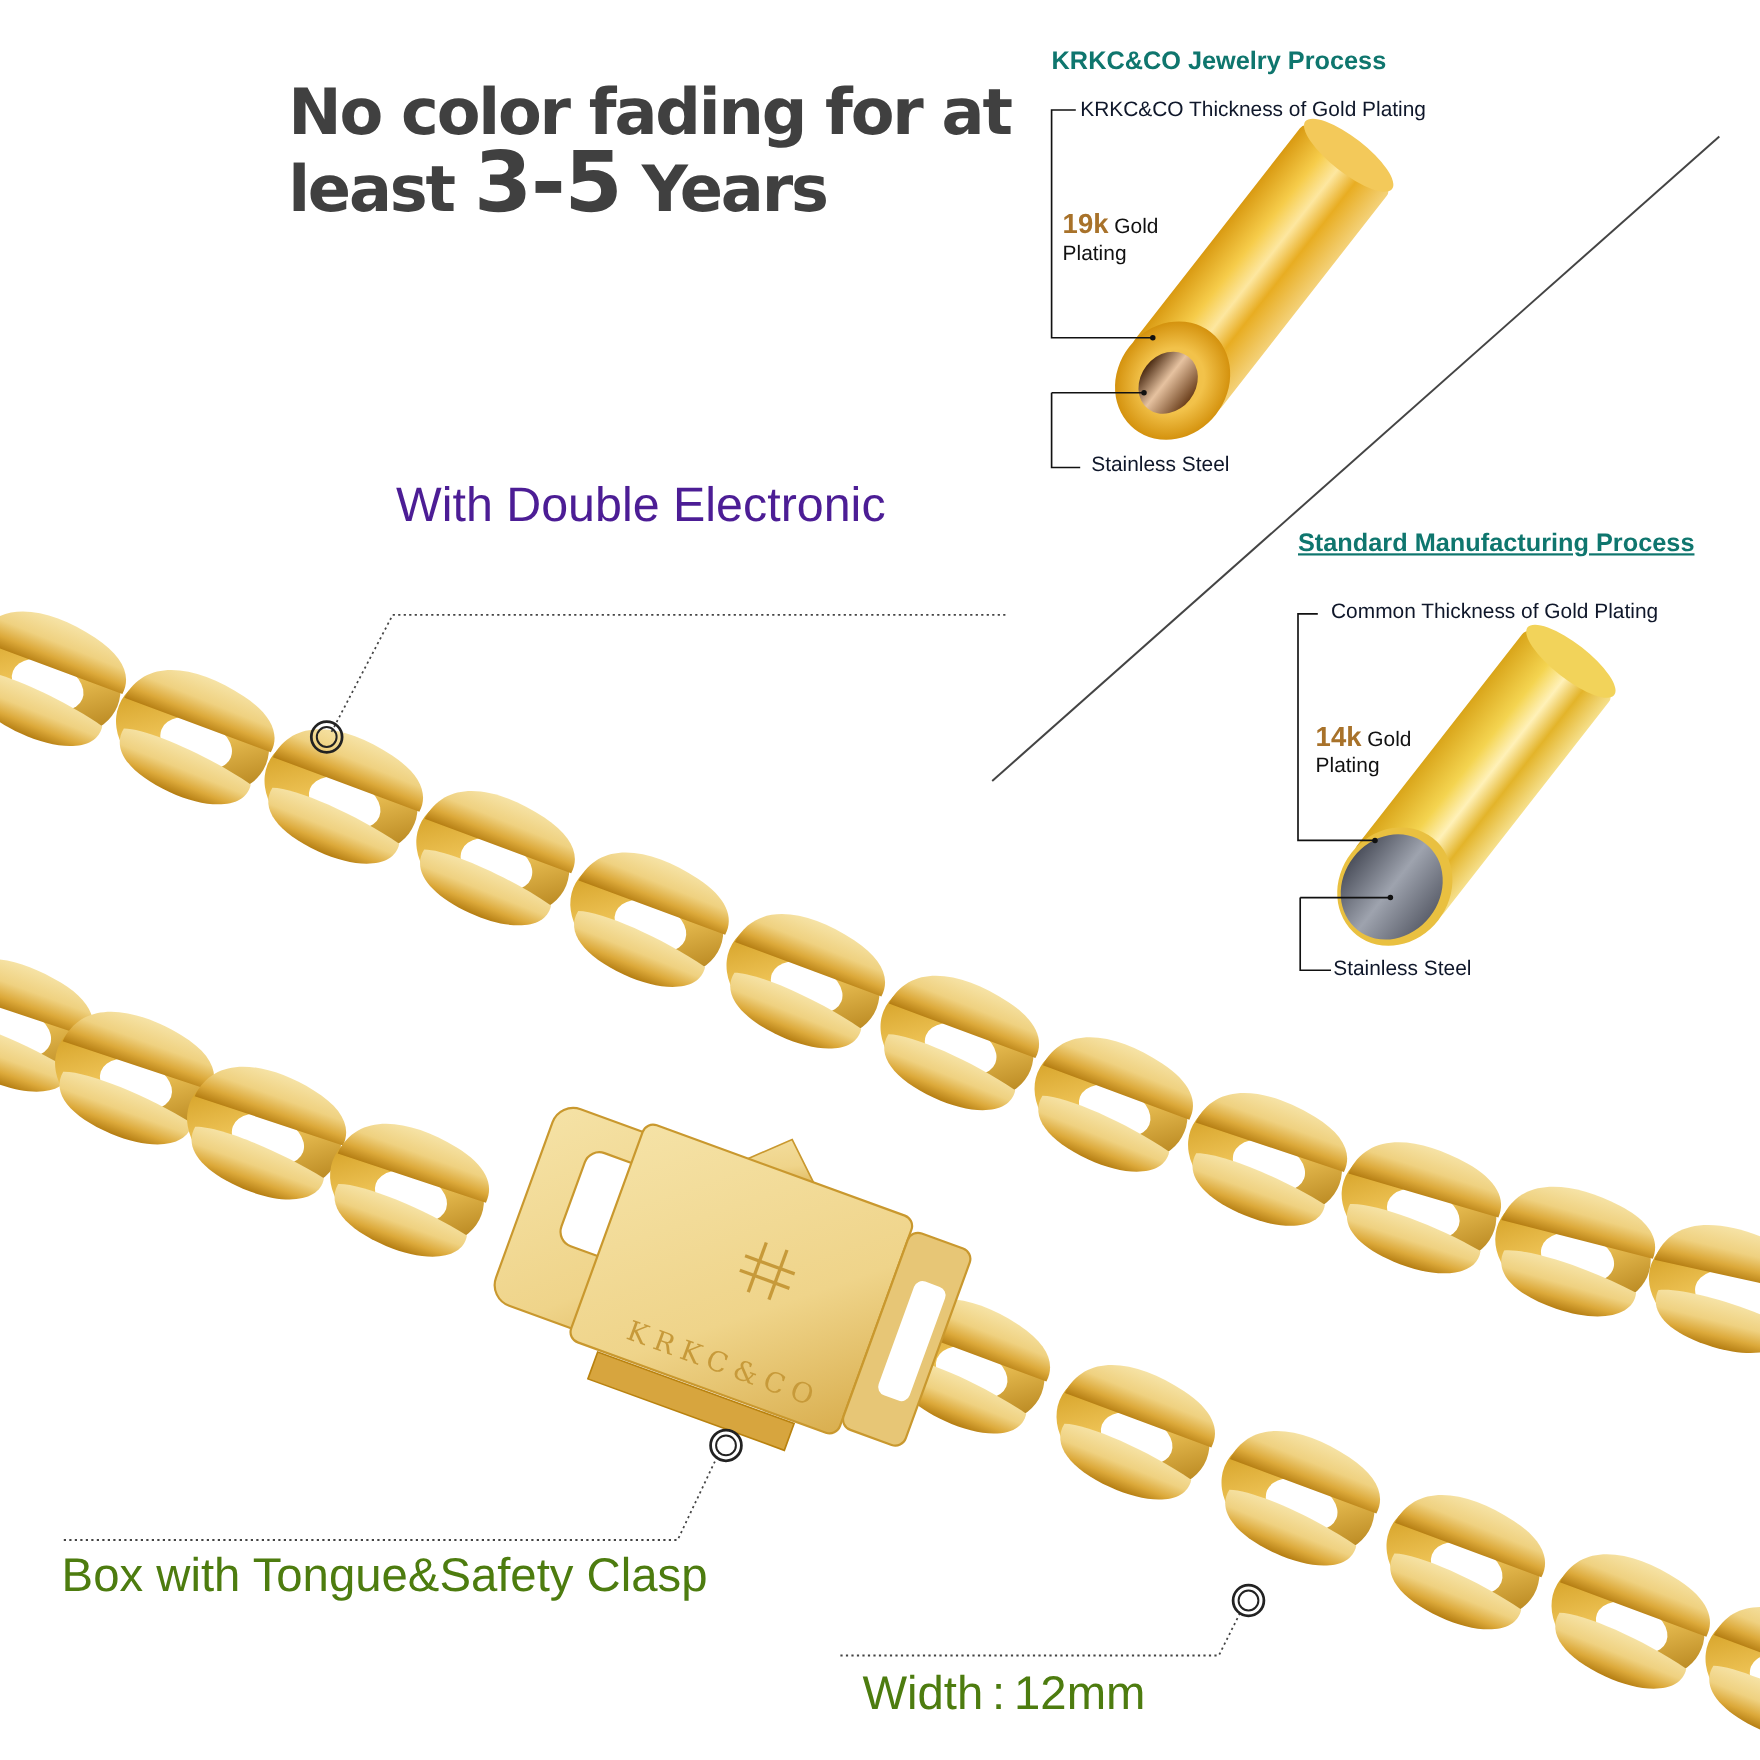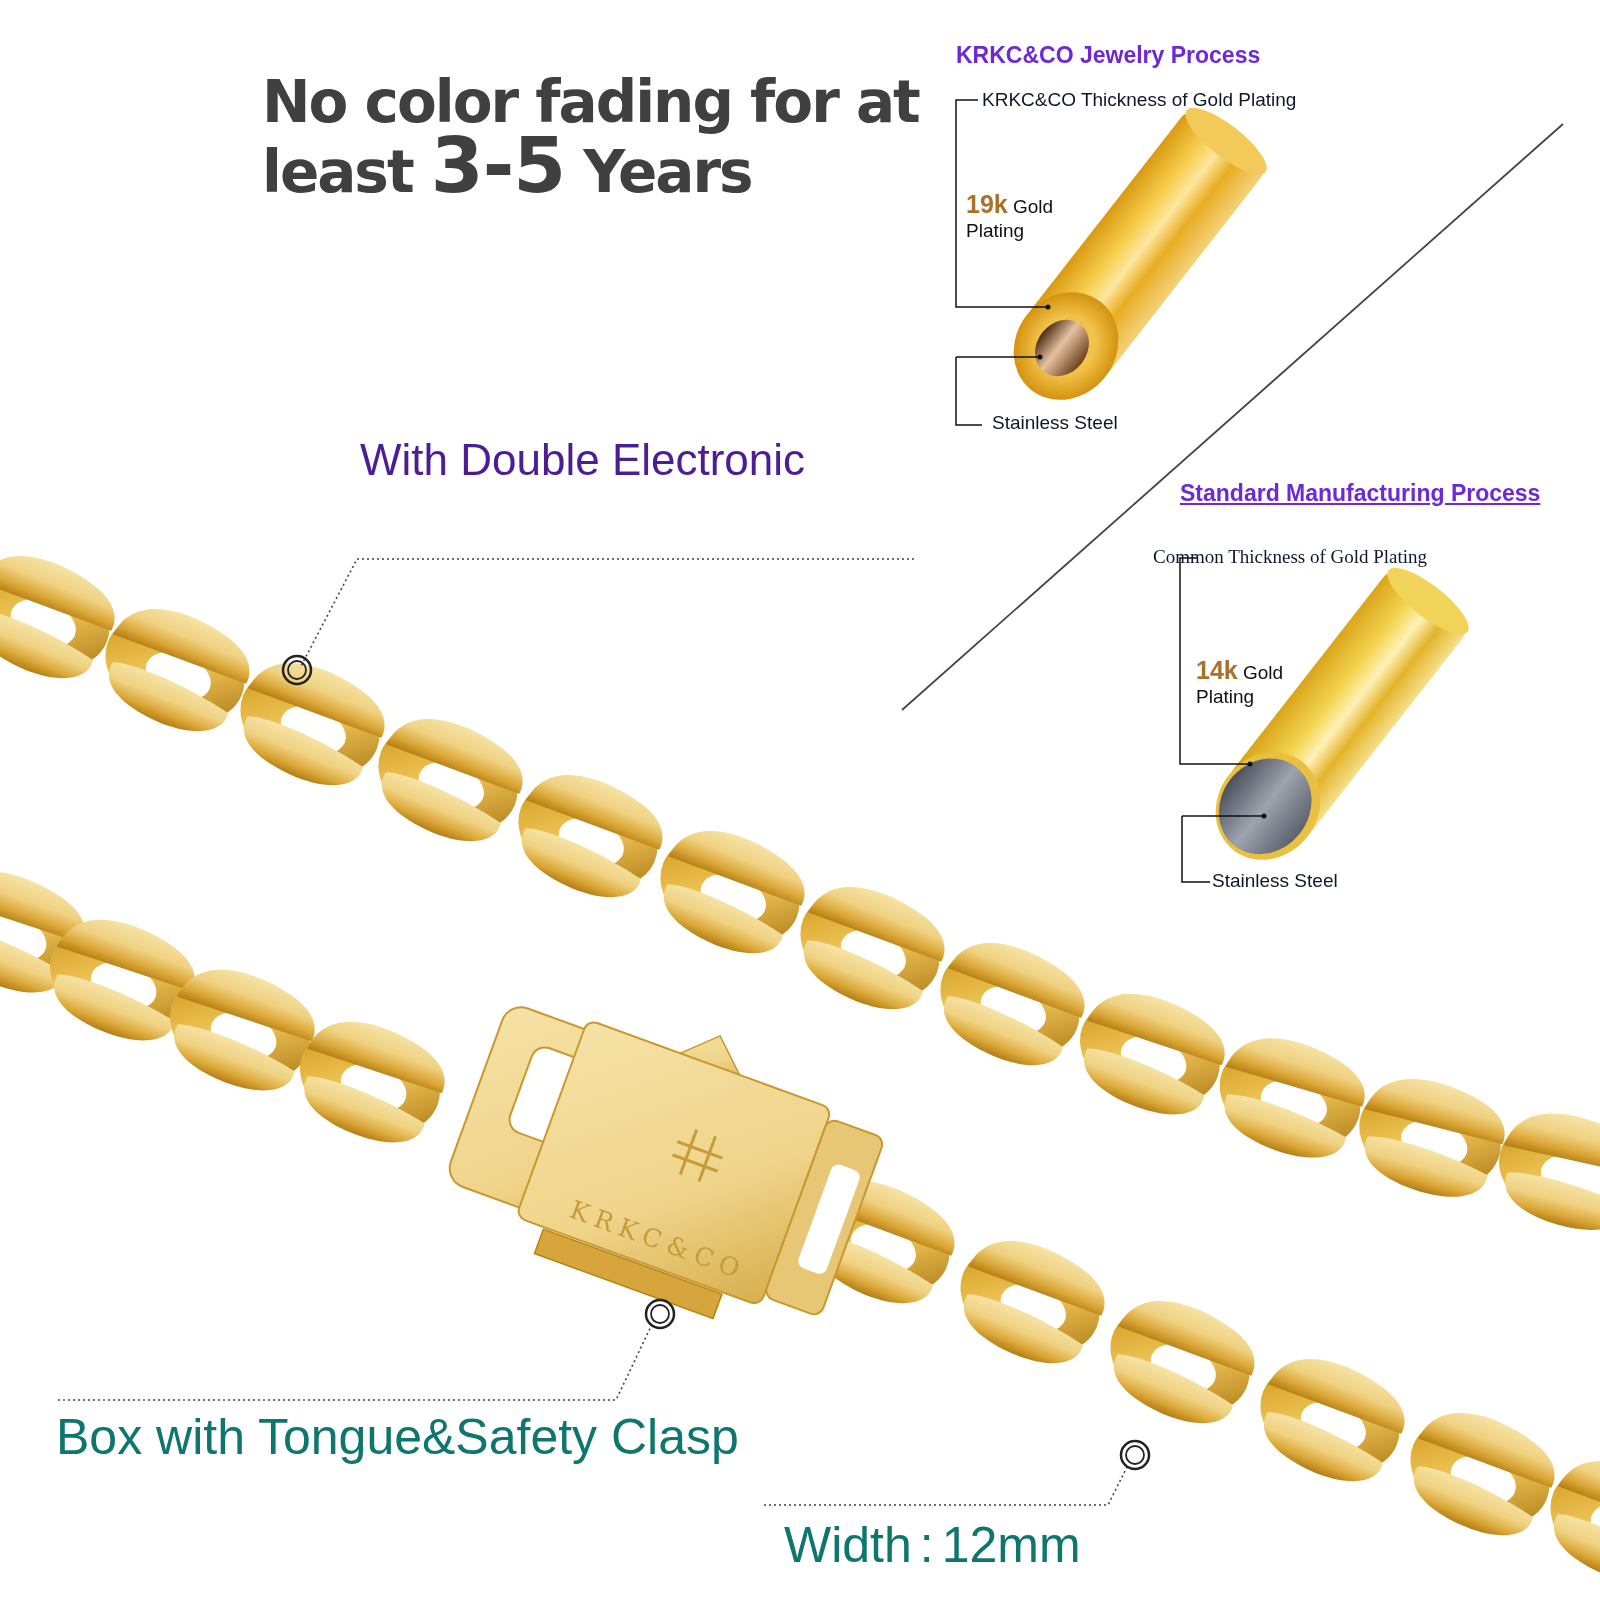--- a/index.html
+++ b/index.html
@@ -1,25 +1,25 @@
 <!DOCTYPE html>
 <html><head>
   <meta charset="utf-8">
   <style>
     html, body { margin: 0; padding: 0; background: #ffffff; }
     body { width: 1600px; height: 1600px; position: relative; overflow: hidden; font-family: "Liberation Sans", sans-serif; }
     .abs { position: absolute; }
     .headline { left: 262px; top: 70px; color: #404040; font-family: "DejaVu Sans", sans-serif; font-weight: bold; font-size: 58px; line-height: 64px; letter-spacing: -2px; }
     .headline .big { font-size: 76px; letter-spacing: -1px; }
-    .sec-title { color: #6d28d9; font-weight: bold; font-size: 23px; }
+    .sec-title { color: #0f766e; font-weight: bold; font-size: 23px; }
     .sub-label { color: #0f172a; font-size: 19px; }
     .karat { color: #a8722a; font-weight: bold; font-size: 25px; }
     .small-label { color: #111; font-size: 19px; line-height: 24px; }
     .feature { color: #4c1d95; font-size: 44px; line-height: 56px; }
-    .feature-lg { color: #0f766e; font-size: 50px; }
+    .feature-lg { color: #4d7c0f; font-size: 43px; }
     svg { position: absolute; left: 0; top: 0; }
   </style>
 </head>
 <body>
 
 <div class="abs headline">
   <div>No color fading for at</div>
   <div><span>least </span><span class="big">3-5</span><span> Years</span></div>
 </div>
 
@@ -187,21 +187,21 @@
 
 <div class="abs sec-title" style="left:956px; top:42px;">KRKC&amp;CO Jewelry Process</div>
 <div class="abs sub-label" style="left:982px; top:89px;">KRKC&amp;CO Thickness of Gold Plating</div>
 <div class="abs small-label" style="left:966px; top:192px;">
   <span class="karat">19k</span><span> Gold</span><br>
   <span>Plating</span>
 </div>
 <div class="abs sub-label" style="left:992px; top:412px;">Stainless Steel</div>
 
 <div class="abs sec-title" style="left:1180px; top:480px;text-decoration:underline;">Standard Manufacturing Process</div>
-<div class="abs sub-label" style="left:1153px; top:546px;font-family:Liberation Serif, serif;">Common Thickness of Gold Plating</div>
+<div class="abs sub-label" style="left:1210px; top:546px;">Common Thickness of Gold Plating</div>
 <div class="abs small-label" style="left:1196px; top:658px;">
   <span class="karat">14k</span><span> Gold</span><br>
   <span>Plating</span>
 </div>
 <div class="abs sub-label" style="left:1212px; top:870px;">Stainless Steel</div>
 
 <div class="abs feature" style="left:360px; top:432px;">
   <div>With Double Electronic</div>
 </div>
 <div class="abs feature-lg" style="left:56px; top:1408px;">Box with Tongue&amp;Safety Clasp</div>

